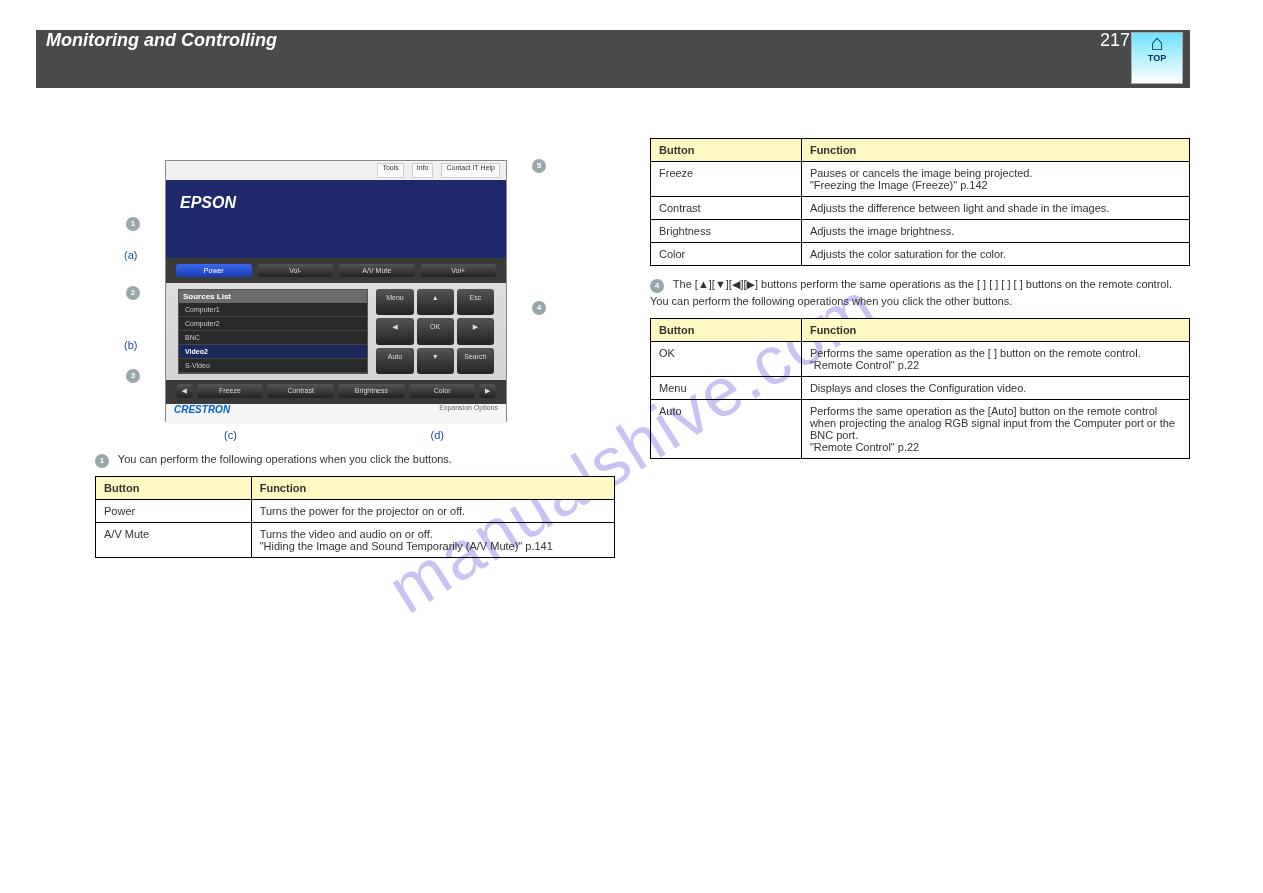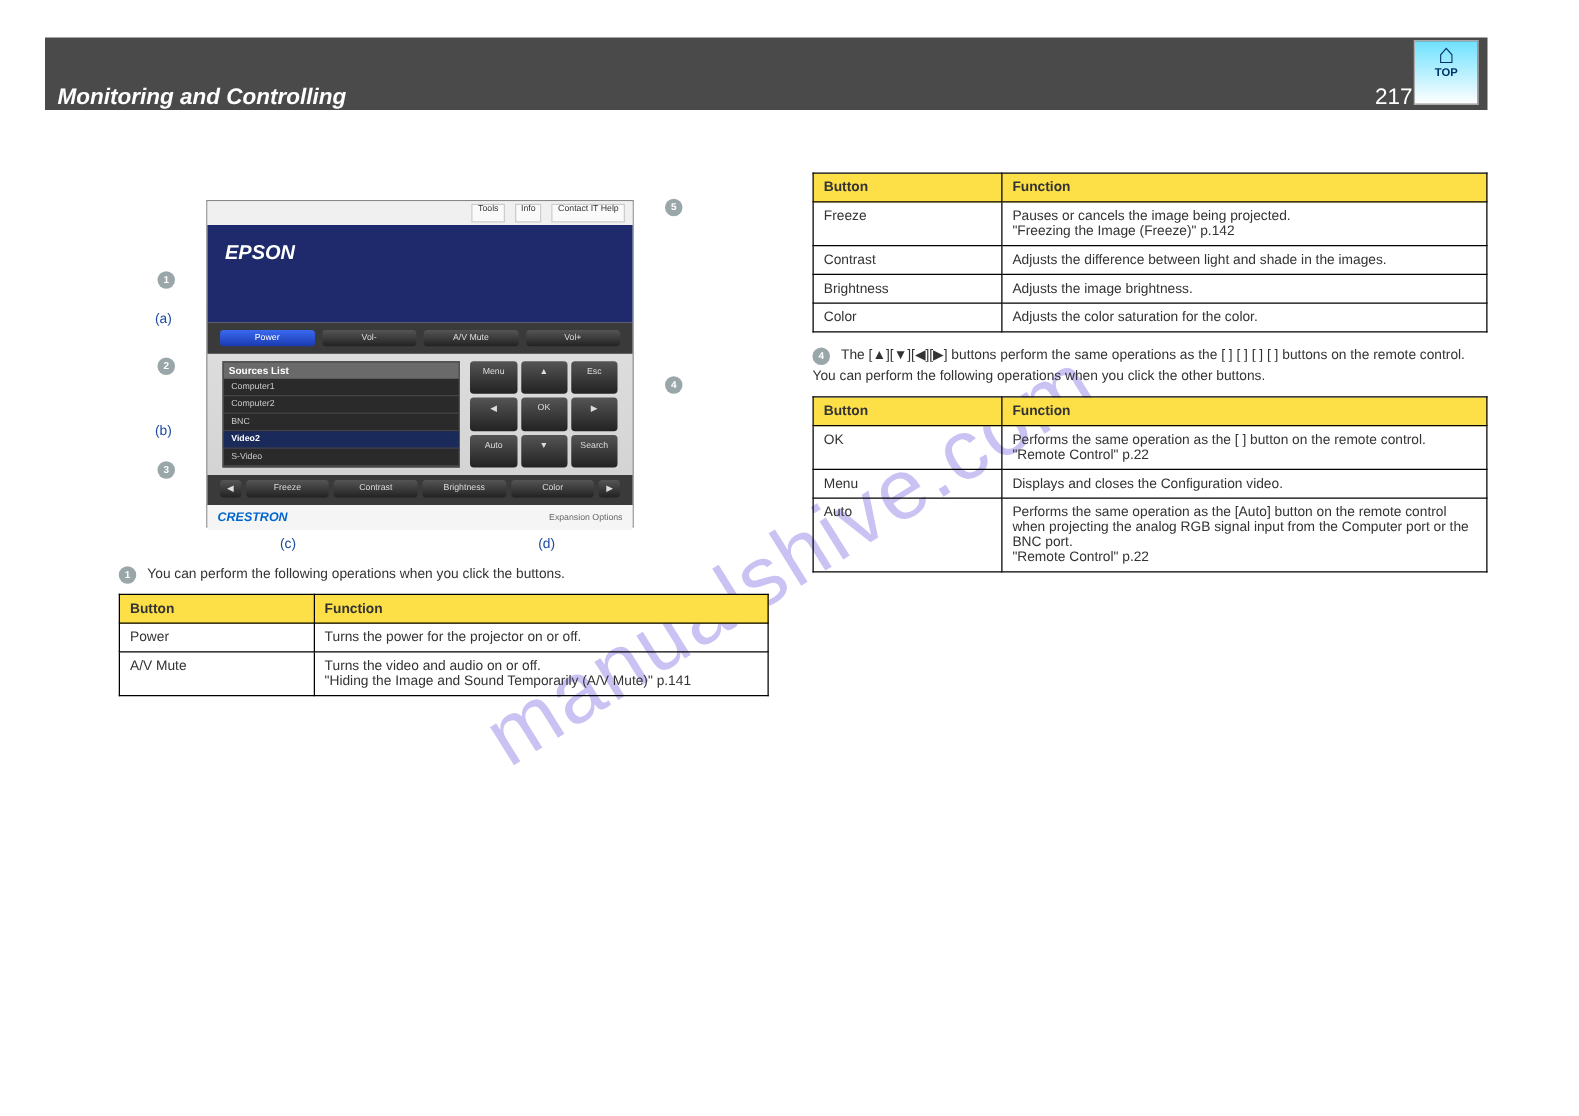--- a/index.html
+++ b/index.html
@@ -15,21 +15,21 @@
   }
   .header-bar {
     position: absolute;
     top: 30px;
     left: 36px;
     width: 1154px;
     height: 58px;
     background: #4a4a4a;
     color: #fff;
     display: flex;
-    align-items: flex-end;
+    align-items: flex-start;
     justify-content: space-between;
   }
   .header-title {
     font-size: 18px;
     font-style: italic;
     font-weight: bold;
     padding-left: 10px;
   }
   .header-page {
     font-size: 18px;
@@ -140,21 +140,21 @@
     flex: 1;
     display: grid;
     grid-template-columns: repeat(3, 1fr);
     gap: 3px;
   }
   .ui-rbtn { background: linear-gradient(#555,#222); color:#ddd; font-size:7px; text-align:center; padding:5px 2px; border-radius:3px;}
   .ui-bottom {
     display:flex; gap:4px; padding: 4px 10px 6px; background:#3a3a3a;
   }
   .ui-bottom .ui-btn { flex:1; }
-  .ui-foot { height: 20px; background:#f5f5f5; display:flex; justify-content:space-between; align-items:center; padding:0 8px; font-size:7px; color:#666;}
+  .ui-foot { height: 20px; background:#f5f5f5; display:flex; justify-content:space-between; align-items:flex-start; padding:0 8px; font-size:7px; color:#666;}
   .crestron { color:#06c; font-style:italic; font-weight:bold; font-size:10px;}
 
   .callout-num {
     position: absolute;
     width: 14px; height: 14px;
     background: #9aa7aa;
     color: #fff;
     border-radius: 50%;
     font-size: 8px;
     text-align: center;
@@ -174,21 +174,21 @@
     width: 100%;
     font-size: 11px;
     margin-top: 8px;
   }
   table.info td, table.info th {
     border: 1px solid #000;
     padding: 5px 8px;
     vertical-align: top;
     text-align: left;
   }
-  table.info th { background: #fde047; font-weight: bold; }
+  table.info th { background: #fef9c3; font-weight: bold; }
 
   .para { font-size: 11px; line-height: 1.5; margin: 10px 0 4px; }
 </style>
 </head>
 <body>
 
 <div class="header-bar">
   <span class="header-title">Monitoring and Controlling</span>
   <span class="header-page">217</span>
 </div>

